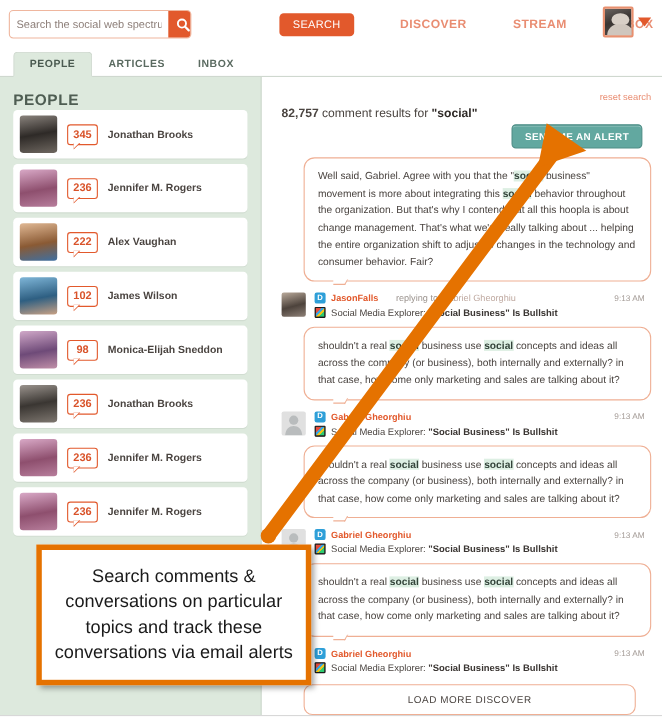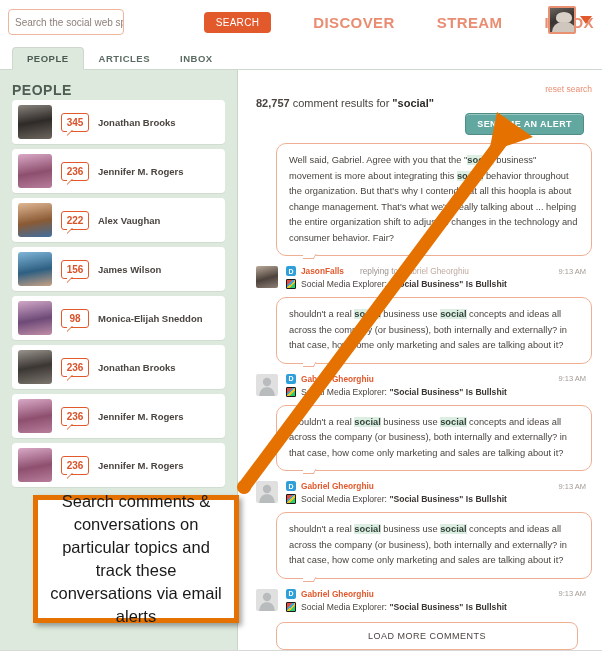--- a/index.html
+++ b/index.html
@@ -50,21 +50,21 @@
   .nav { display: flex; align-items: center; gap: 0; margin-left: 44px; }
   .btn-search {
     background: #E2592C; color: #fff;
     font-size: 10px; font-weight: normal; letter-spacing: .3px;
     padding: 5px 12px; border-radius: 4px;
     border: 0; cursor: pointer;
     font-family: "Liberation Sans", sans-serif;
   }
   .nav a {
     color: #E98D72; text-decoration: none;
-    font-size: 15px; font-weight: bold; letter-spacing: .4px;
+    font-size: 11px; font-weight: bold; letter-spacing: .4px;
     margin-left: 42px;
     cursor: pointer;
   }
   .user-area {
     position: absolute; right: 10px; top: 6px;
     display: flex; align-items: center; gap: 4px;
   }
   .avatar-top {
     width: 28px; height: 28px;
     border: 2px solid #E8906F;
@@ -257,21 +257,21 @@
     border: 1px solid #EFAF94; border-radius: 8px;
     text-align: center; font-size: 9px; letter-spacing: .5px;
     color: #4a4440; padding: 8px 0; margin: 10px 14px 0 20px;
     cursor: pointer;
   }
 
   
   .callout {
     position: absolute;
     left: 33px; top: 495px;
-    width: 206px; height: 128px;
+    width: 250px; height: 128px;
     background: #fff;
     border: 5px solid #E57200;
     box-shadow: 3px 3px 5px rgba(0,0,0,.35);
     display: flex; align-items: center; justify-content: center;
     text-align: center;
     z-index: 40;
   }
   .callout-text {
     font-size: 16.5px; line-height: 23px; color: #1a1a1a;
     padding: 0 6px;
@@ -338,21 +338,21 @@
           <div class="bubble">236</div>
           <div class="p-name">Jennifer M. Rogers</div>
         </div>
         <div class="person-row">
           <div class="p-avatar" style="background:linear-gradient(170deg,#e0b894 0%,#8a5a34 55%,#3f6fa0 100%);"></div>
           <div class="bubble">222</div>
           <div class="p-name">Alex Vaughan</div>
         </div>
         <div class="person-row">
           <div class="p-avatar" style="background:linear-gradient(170deg,#7fb6d8 0%,#2e5f82 55%,#c9a184 100%);"></div>
-          <div class="bubble">156</div>
+          <div class="bubble">102</div>
           <div class="p-name">James Wilson</div>
         </div>
         <div class="person-row">
           <div class="p-avatar" style="background:linear-gradient(170deg,#d0a8c8 0%,#6e4a78 55%,#c08fa8 100%);"></div>
           <div class="bubble">98</div>
           <div class="p-name">Monica-Elijah Sneddon</div>
         </div>
         <div class="person-row">
           <div class="p-avatar" style="background:linear-gradient(170deg,#9a938d 0%,#3a3632 50%,#7d766f 100%);"></div>
           <div class="bubble">236</div>
@@ -459,21 +459,21 @@
               </div>
               <div class="meta-l2">
                 <span class="favicon"></span>
                 <span class="src-title"><span>Social Media Explorer: </span><b>"Social Business" Is Bullshit</b></span>
               </div>
             </div>
           </div>
         </div>
       </div>
 
-    <div class="load-more">LOAD MORE COMMENTS</div>
+    <div class="load-more">LOAD MORE DISCOVER</div>
   </div>
 </div>
 
 <svg class="arrow-svg" viewBox="0 0 602 660">
   <defs>
     <marker id="ah" markerWidth="6" markerHeight="6" refX="3" refY="3" orient="auto">
       <path d="M0,0 L6,3 L0,6 Z" fill="#E57200"></path>
     </marker>
   </defs>
   <path d="M244,487 L510,130" stroke="#E57200" stroke-width="13" fill="none" stroke-linecap="round"></path>

